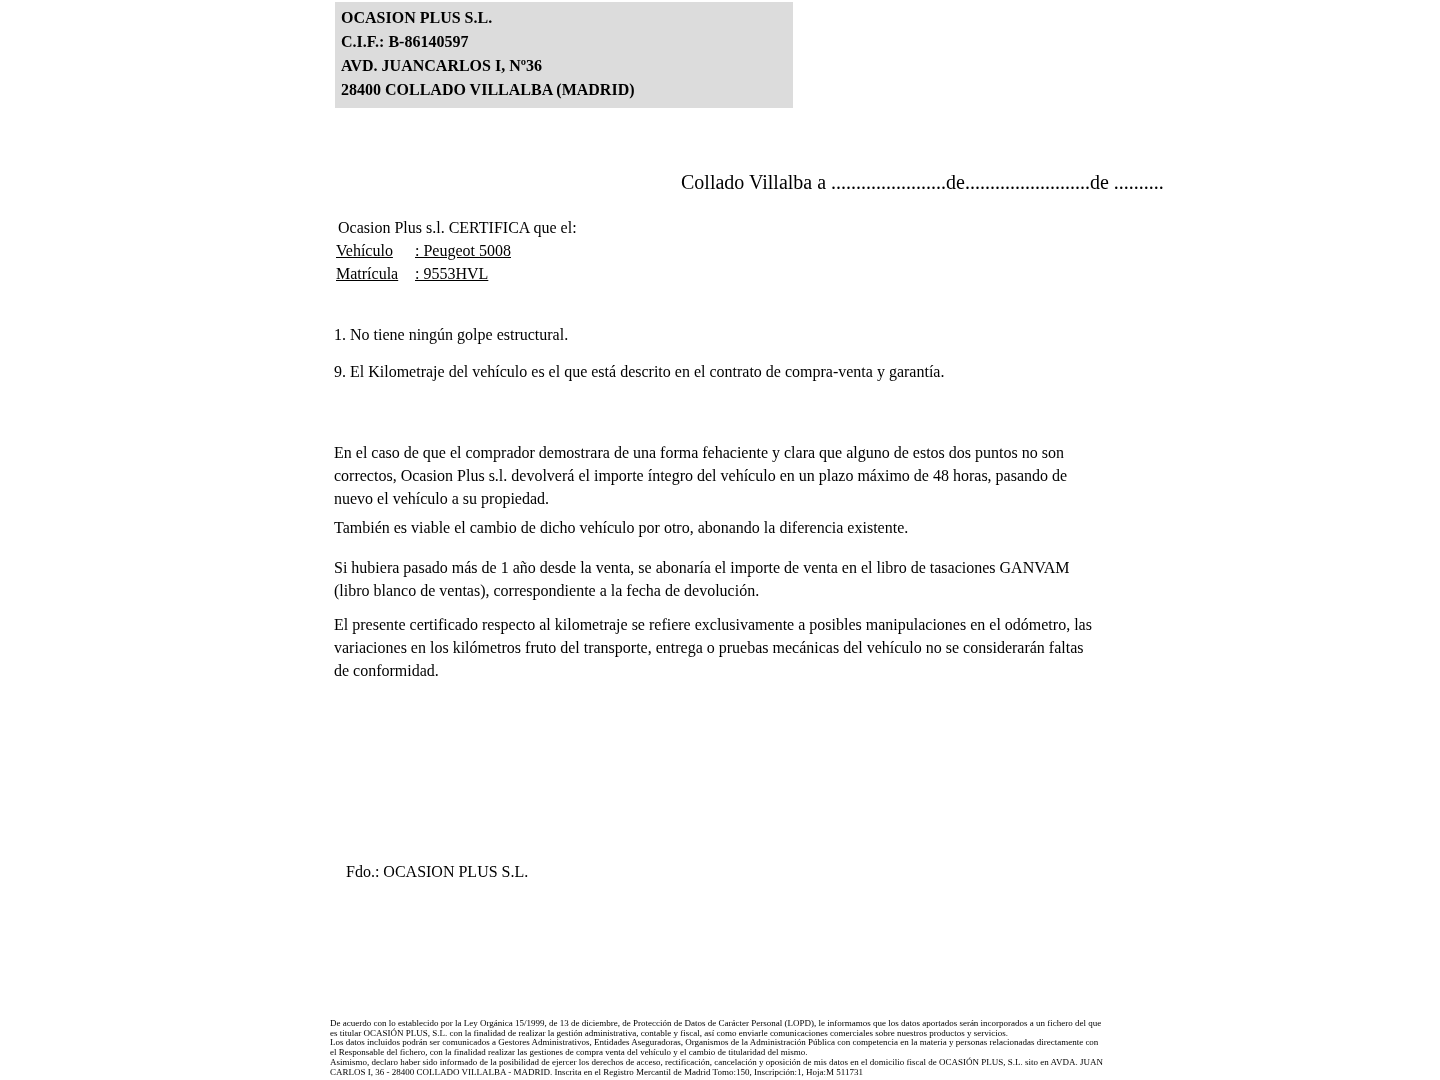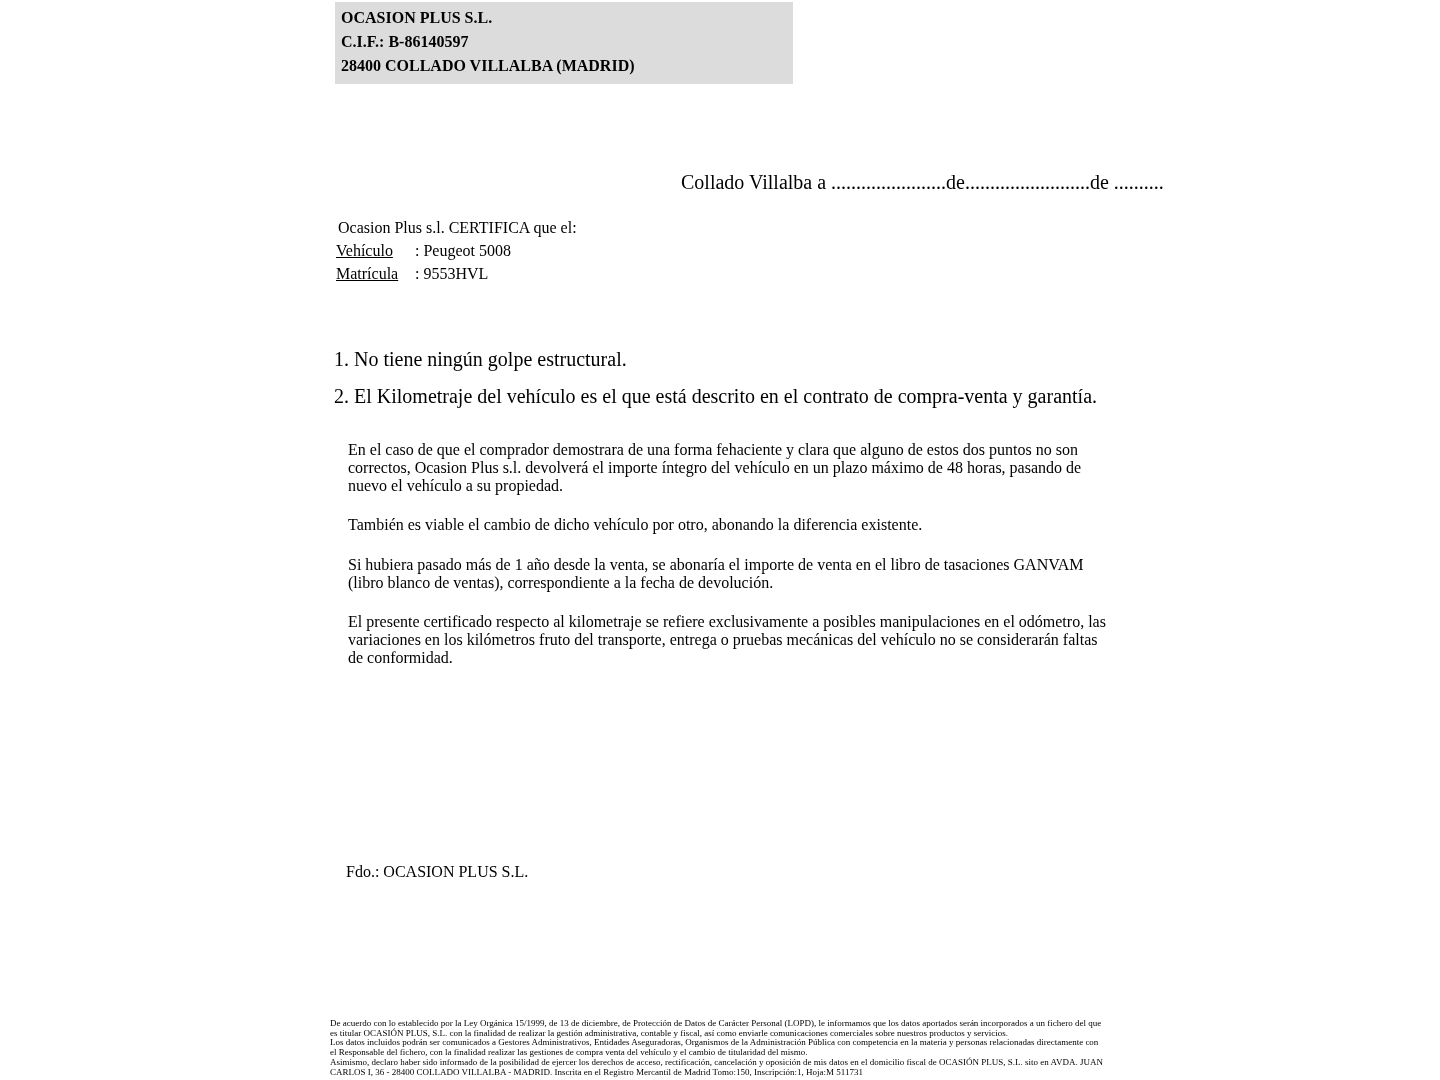--- a/index.html
+++ b/index.html
@@ -42,36 +42,35 @@
     top: 216px;
     font-size: 16px;
   }
   .certify .intro { margin-left: 2px; line-height: 23px; }
   .kv-row { line-height: 23px; }
   .kv-label {
     display: inline-block;
     width: 79px;
     text-decoration: underline;
   }
-  .kv-value { display: inline-block; }
+  .kv-value { display: inline-block; text-decoration: underline; }
   .point {
     position: absolute;
     left: 334px;
-    font-size: 20px;
+    font-size: 16px;
     white-space: nowrap;
-    margin-top: 22px;
   }
   .point-1 { top: 326px; }
   .point-2 { top: 363px; }
   .para {
     position: absolute;
-    left: 348px;
+    left: 334px;
     width: 766px;
     font-size: 16px;
-    line-height: 18px;
+    line-height: 23px;
   }
   .para-1 { top: 441px; }
   .para-2 { top: 516px; }
   .para-3 { top: 556px; }
   .para-4 { top: 613px; }
   .signature {
     position: absolute;
     left: 334px;
     top: 863px;
     font-size: 16px;
@@ -88,37 +87,38 @@
   }
 </style>
 </head>
 <body>
 
 <div class="page">
 
   <div class="header-box">
     <div class="hline">OCASION PLUS S.L.</div>
     <div class="hline">C.I.F.: B-86140597</div>
+    <div class="hline">AVD. JUANCARLOS I, Nº36</div>
     <div class="hline">28400 COLLADO VILLALBA (MADRID)</div>
   </div>
 
   <div class="date-line">Collado Villalba a .......................de.........................de ..........</div>
 
   <div class="certify">
     <div class="intro">Ocasion Plus s.l. CERTIFICA que el:</div>
     <div class="kv-row">
       <span class="kv-label">Vehículo</span><span class="kv-value">: Peugeot 5008</span>
     </div>
     <div class="kv-row">
       <span class="kv-label">Matrícula</span><span class="kv-value">: 9553HVL</span>
     </div>
   </div>
 
   <div class="point point-1">1. No tiene ningún golpe estructural.</div>
-  <div class="point point-2">2. El Kilometraje del vehículo es el que está descrito en el contrato de compra-venta y garantía.</div>
+  <div class="point point-2">9. El Kilometraje del vehículo es el que está descrito en el contrato de compra-venta y garantía.</div>
 
   <div class="para para-1">En el caso de que el comprador demostrara de una forma fehaciente y clara que alguno de estos dos puntos no son correctos, Ocasion Plus s.l. devolverá el importe íntegro del vehículo en un plazo máximo de 48 horas, pasando de nuevo el vehículo a su propiedad.</div>
   <div class="para para-2">También es viable el cambio de dicho vehículo por otro, abonando la diferencia existente.</div>
   <div class="para para-3">Si hubiera pasado más de 1 año desde la venta, se abonaría el importe de venta en el libro de tasaciones GANVAM (libro blanco de ventas), correspondiente a la fecha de devolución.</div>
   <div class="para para-4">El presente certificado respecto al kilometraje se refiere exclusivamente a posibles manipulaciones en el odómetro, las variaciones en los kilómetros fruto del transporte, entrega o pruebas mecánicas del vehículo no se considerarán faltas de conformidad.</div>
 
   <div class="signature">Fdo.: OCASION PLUS S.L.</div>
 
   <div class="legal-footer">
     <div>De acuerdo con lo establecido por la Ley Orgánica 15/1999, de 13 de diciembre, de Protección de Datos de Carácter Personal (LOPD), le informamos que los datos aportados serán incorporados a un fichero del que es titular OCASIÓN PLUS, S.L. con la finalidad de realizar la gestión administrativa, contable y fiscal, así como enviarle comunicaciones comerciales sobre nuestros productos y servicios.</div>

